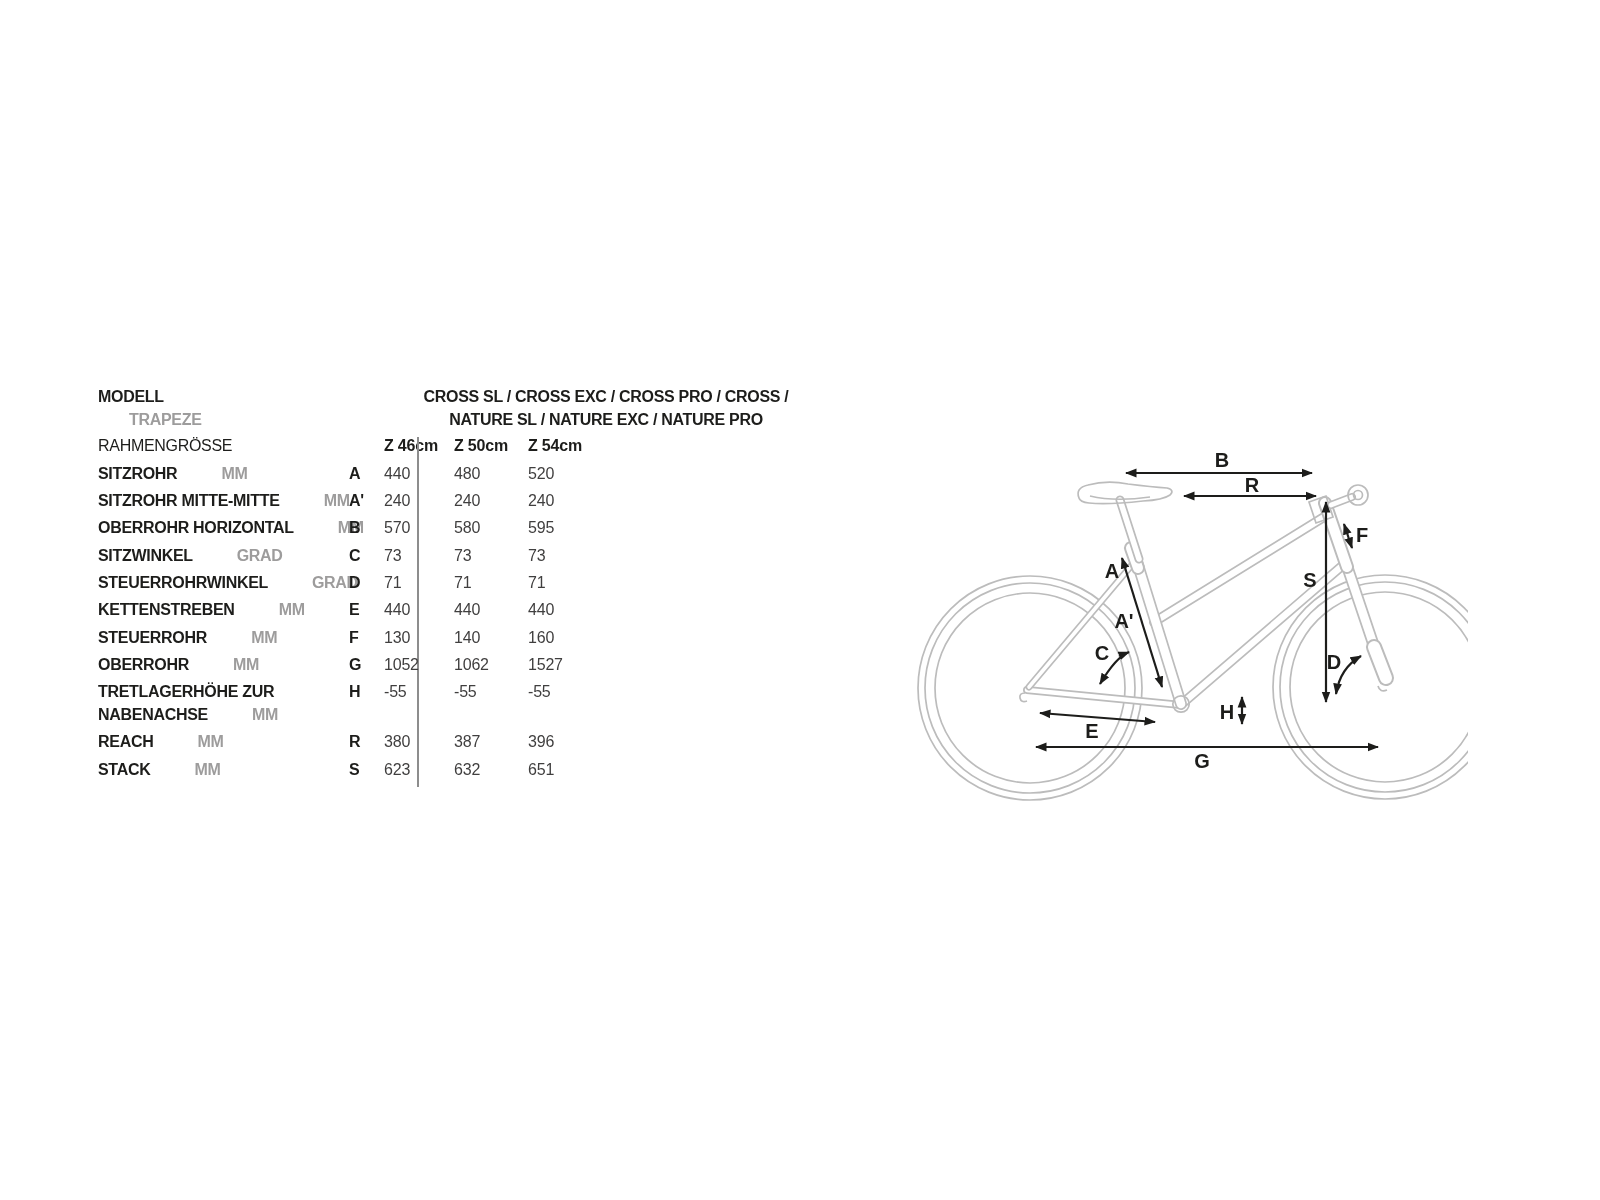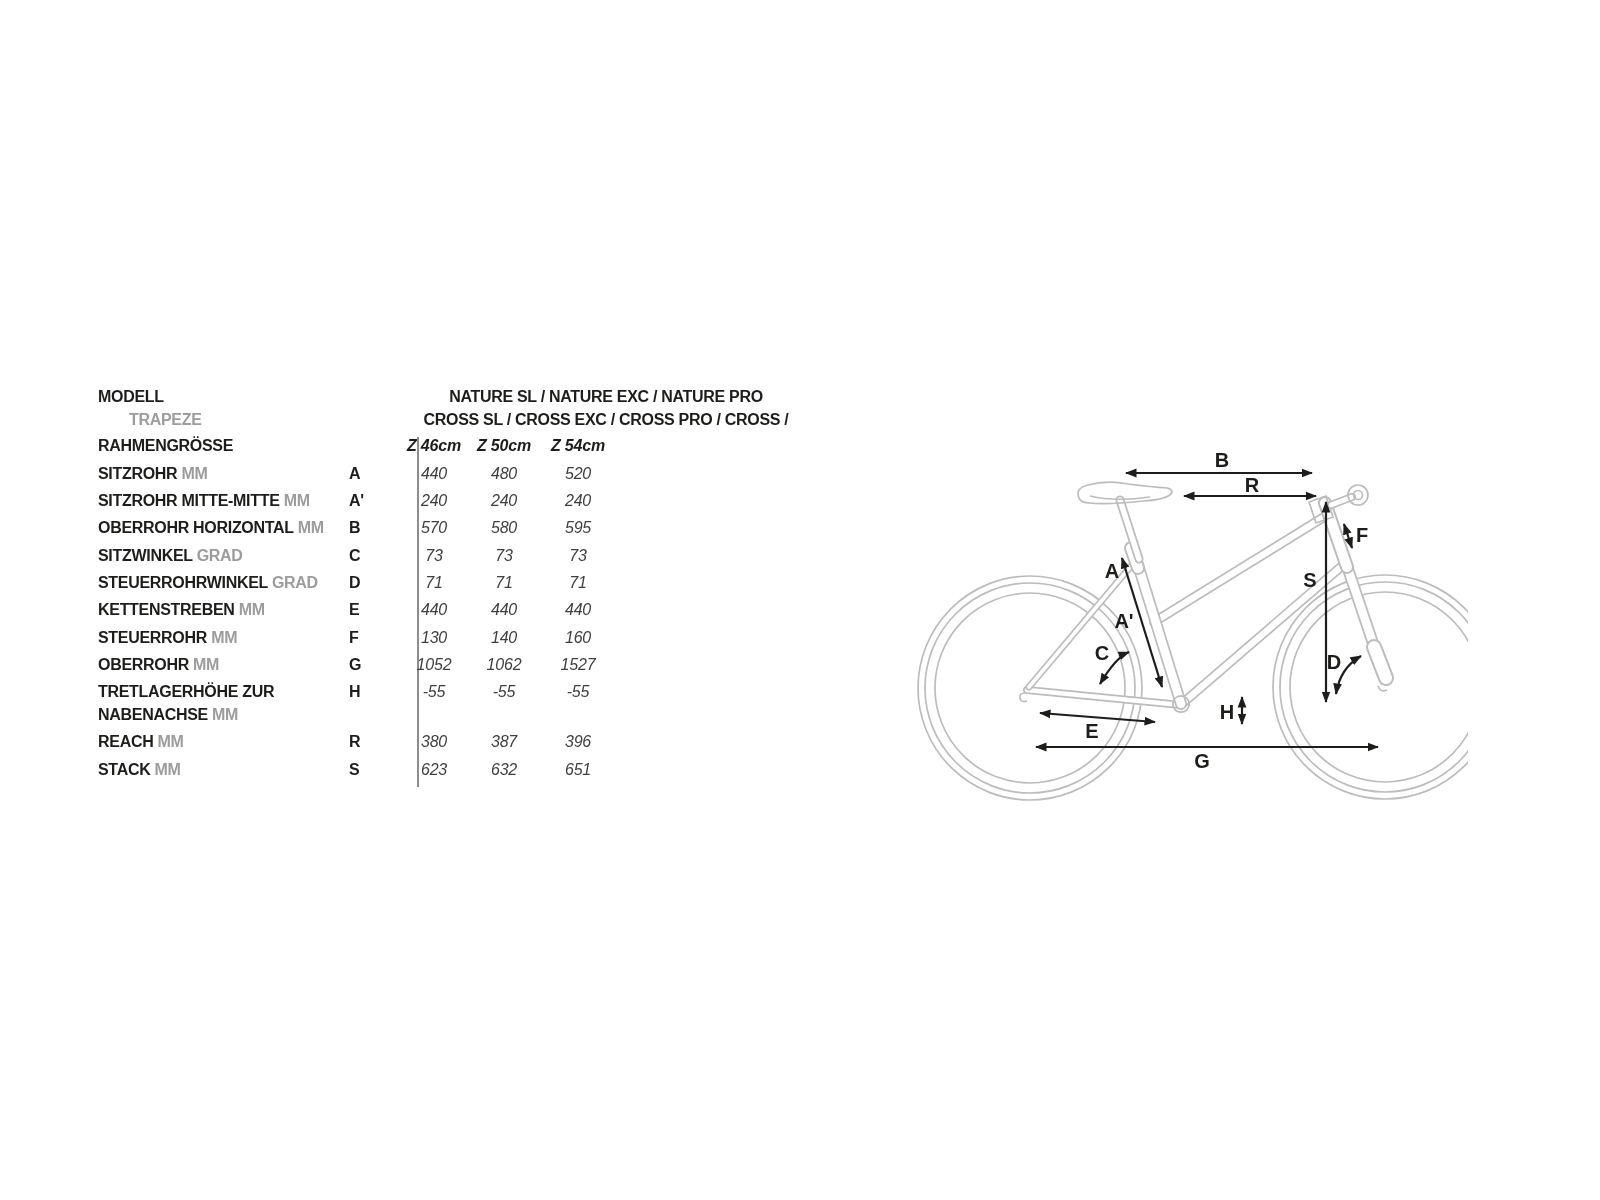--- a/index.html
+++ b/index.html
@@ -4,50 +4,50 @@
 <style>
   html,body{margin:0;padding:0;background:#fff;}
   #canvas{position:relative;width:1468px;height:1200px;background:#ffffff;overflow:hidden;
           font-family:"Liberation Sans", sans-serif;}
   
   #spec{position:absolute;left:98px;top:385px;width:545px;height:410px;font-size:16px;
         letter-spacing:-0.3px;color:#1d1d1b;}
   .abs{position:absolute;}
   .hrow,.trow{position:absolute;left:0;height:22px;line-height:22px;width:545px;white-space:nowrap;}
   .lbl{position:absolute;left:0;font-weight:bold;color:#1d1d1b;white-space:nowrap;}
-  .unit{color:#9d9c9c;}
+  .unit{color:#9d9c9c;margin-left:40px;}
   .ltr{position:absolute;left:251px;font-weight:bold;color:#1d1d1b;}
-  .val{position:absolute;width:100px;text-align:center;color:#403f3f;letter-spacing:-0.2px;font-style:italic;}
+  .val{position:absolute;width:100px;text-align:left;color:#403f3f;letter-spacing:-0.2px;}
   .c1{left:286px;} .c2{left:356px;} .c3{left:430px;}
   .hdr{font-weight:bold;color:#1d1d1b;}
   #model-label{left:0;top:0;font-weight:bold;line-height:23px;}
   #model-name{left:0;top:23px;font-weight:bold;color:#9d9c9c;line-height:23px;margin-left:31px;}
   #models{left:318px;top:0;width:380px;text-align:center;font-weight:bold;line-height:23px;}
-  #size-label{left:0;top:50px;font-weight:bold;line-height:22px;}
+  #size-label{left:0;top:50px;font-weight:normal;line-height:22px;}
   #divider{left:319px;top:52px;width:2px;height:350px;background:#8d8d8d;}
   
   #bike{position:absolute;left:880px;top:430px;}
   #bike text{font-family:"Liberation Sans", sans-serif;font-weight:bold;font-size:20px;
              fill:#1d1d1b;text-anchor:middle;}
   .tube-g{stroke:#bcbcbc;fill:none;stroke-linecap:round;}
   .tube-w{stroke:#ffffff;fill:none;stroke-linecap:round;}
   .thin{stroke:#bcbcbc;stroke-width:1.7;fill:none;}
   .dim{stroke:#1d1d1b;stroke-width:2.2;fill:none;}
 </style>
 </head>
 <body>
 
 <div id="canvas">
 
   <div id="spec">
     <div id="model-label" class="abs">MODELL</div>
     <div id="model-name" class="abs">TRAPEZE</div>
     <div id="models" class="abs">
+      <div>CROSS SL / CROSS EXC / CROSS PRO / CROSS /</div>
       <div>NATURE SL / NATURE EXC / NATURE PRO</div>
-      <div>CROSS SL / CROSS EXC / CROSS PRO / CROSS /</div>
     </div>
     <div id="size-label" class="abs">RAHMENGRÖSSE</div>
 
     <div class="hrow" style="top:50px">
       <span class="val hdr c1">Z 46cm</span>
       <span class="val hdr c2">Z 50cm</span>
       <span class="val hdr c3">Z 54cm</span>
     </div>
 
     <div id="divider" class="abs"></div>

